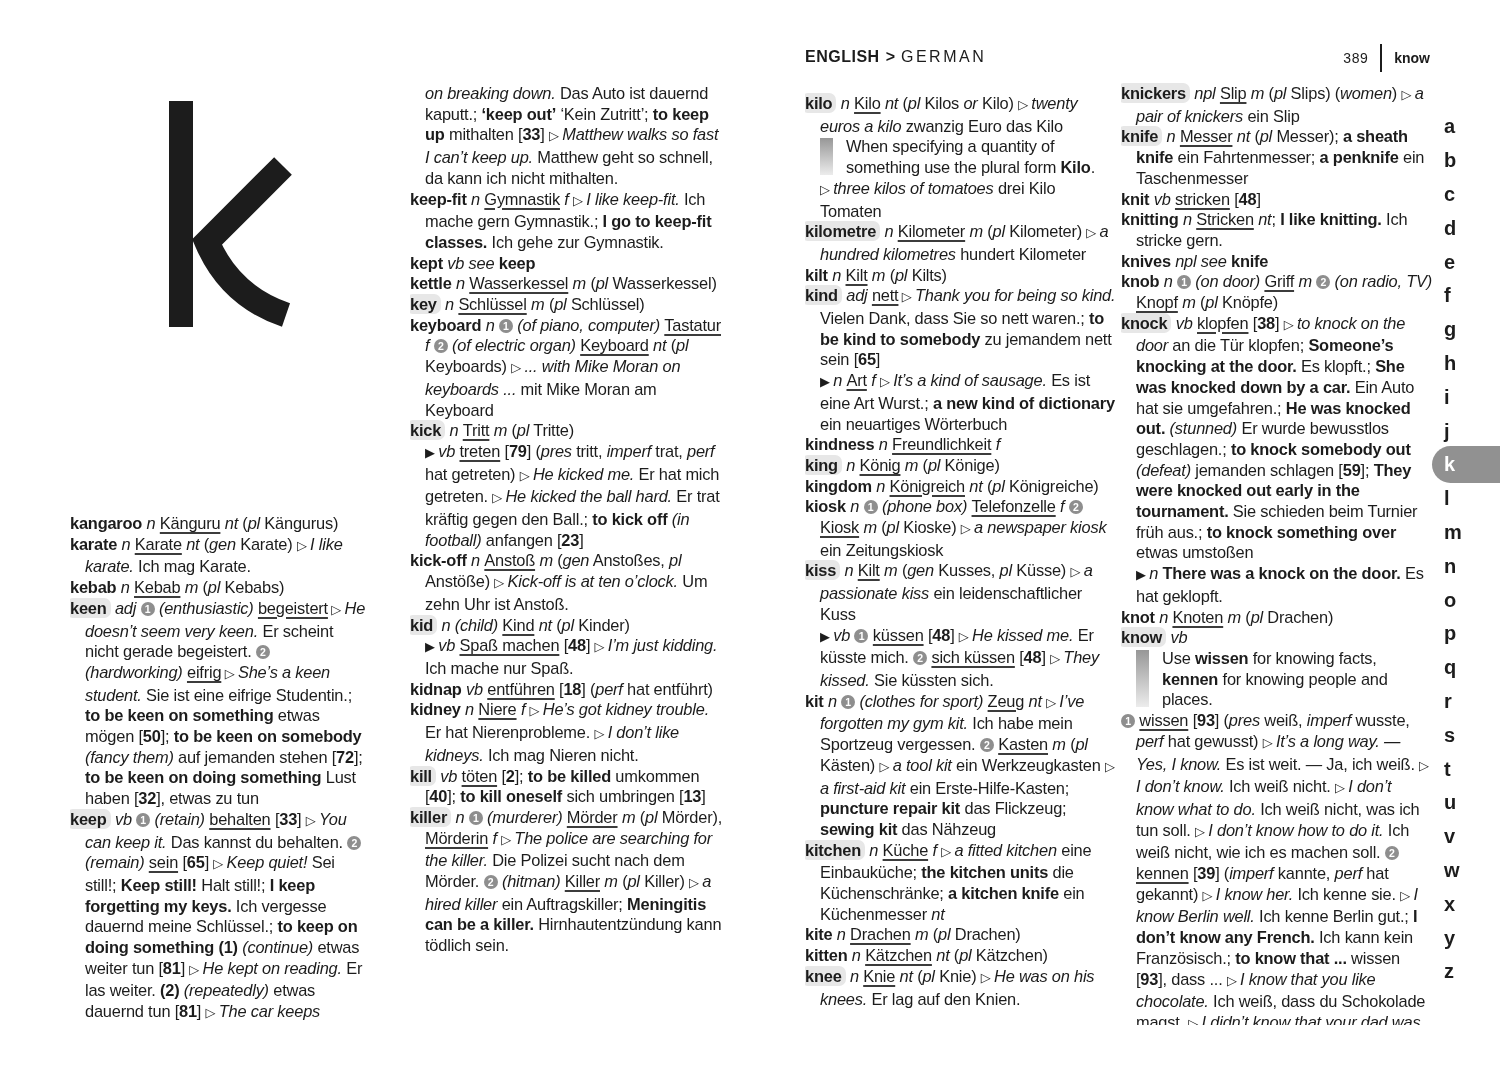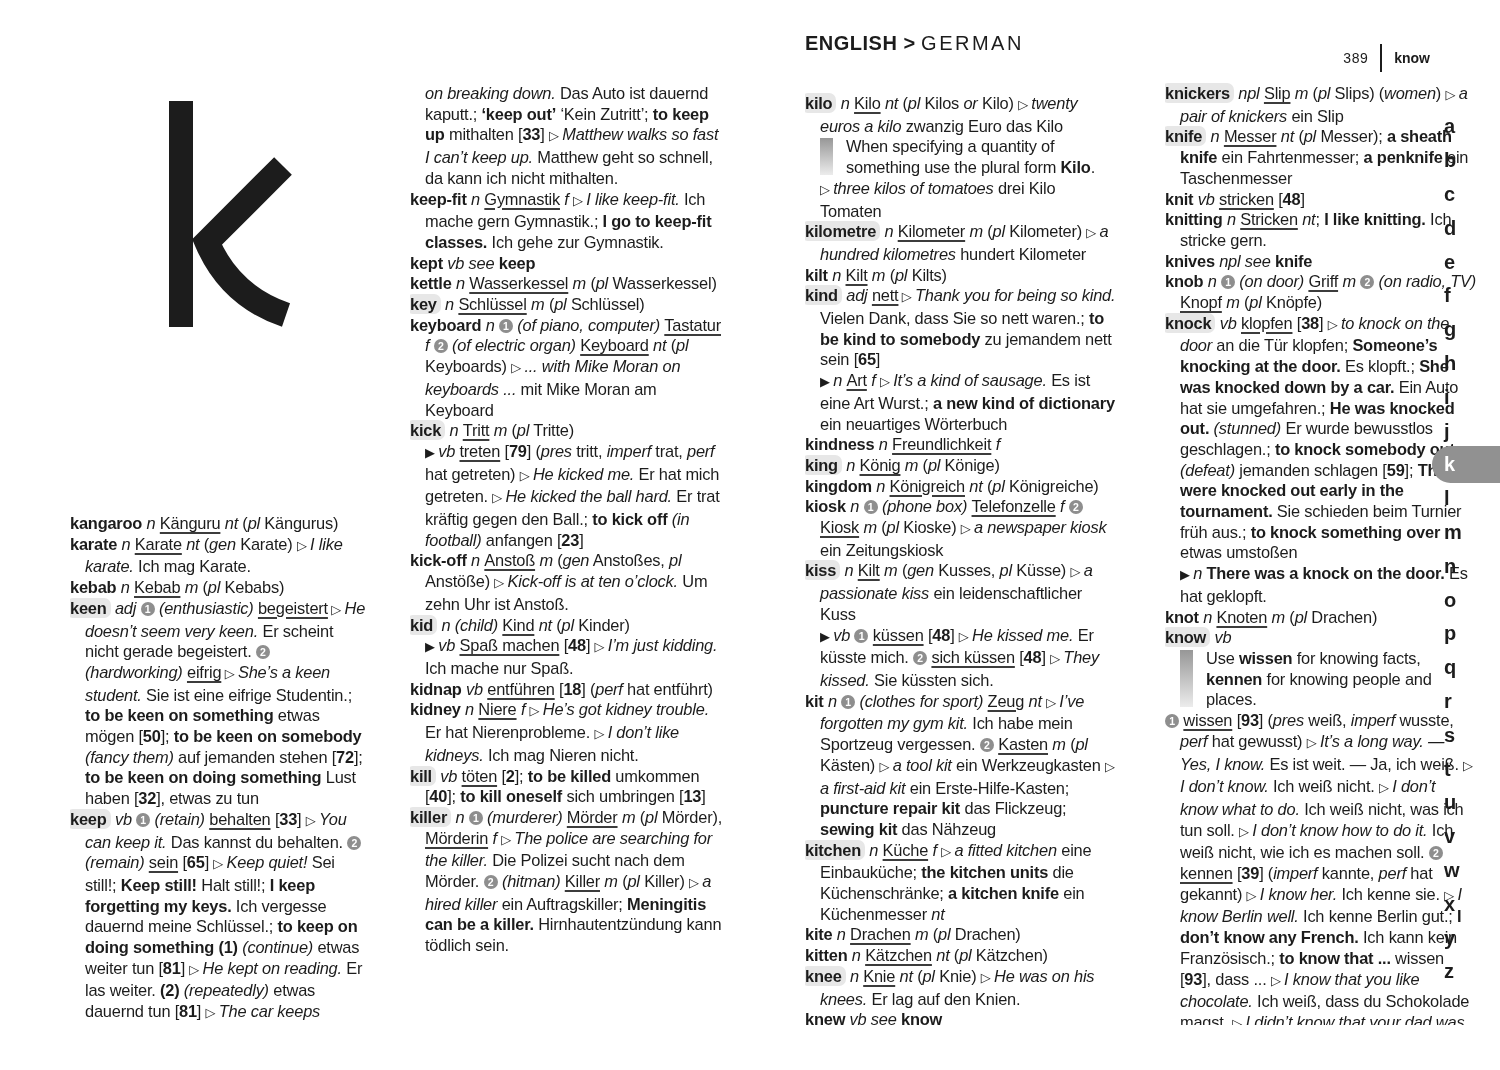--- a/index.html
+++ b/index.html
@@ -2,36 +2,36 @@
 <html><head>
 <meta charset="utf-8">
 <style>
   html,body{margin:0;padding:0;}
   body{
     width:1500px;height:1070px;position:relative;overflow:hidden;
     background:#ffffff;color:#1c1c1c;
     font-family:"Liberation Sans","DejaVu Sans",sans-serif;
   }
   
-  .hdr-left{position:absolute;left:805px;top:32px;font-size:20px;}
+  .hdr-left{position:absolute;left:805px;top:48px;font-size:16px;}
   .hdr-left .bold{font-weight:bold;letter-spacing:.5px;}
   .hdr-left .sep{font-weight:bold;margin:0 6px;}
   .hdr-left .light{letter-spacing:2.5px;}
   .hdr-right{position:absolute;top:44px;right:70px;display:flex;align-items:center;font-size:14px;}
   .hdr-right .pgnum{letter-spacing:.5px;}
   .pgdiv{width:2px;height:28px;background:#1c1c1c;margin:0 12px;}
   .hdr-right .gw{font-weight:bold;}
   
   .bigk{position:absolute;left:166px;top:98px;}
   
   .col{position:absolute;font-size:16.4px;line-height:20.7px;letter-spacing:-.2px;overflow:hidden;}
   #col1{left:70px;top:513px;width:300px;height:510px;}
   #col2{left:410px;top:83px;width:316px;height:942px;}
   #col3{left:805px;top:93px;width:311px;height:942px;}
-  #col4{left:1121px;top:83px;width:311px;height:942px;margin-left:44px;}
+  #col4{left:1121px;top:83px;width:311px;height:942px;}
   .entry{padding-left:15px;text-indent:-15px;}
   .sub{padding-left:15px;}
   .note{margin-left:15px;padding-left:26px;position:relative;}
   .note .bar{position:absolute;left:0;top:2px;bottom:3px;width:13px;
     background:linear-gradient(#979797,#ececec);}
   .hw{font-weight:bold;}
   .hl{background:#e7e7e7;border-radius:7px;padding:1px 4px;margin-left:-4px;}
   .it{font-style:italic;}
   .bd{font-weight:bold;}
   .un{text-decoration:underline;text-decoration-thickness:1.5px;text-underline-offset:3px;text-decoration-color:#3c3c3c;}
@@ -101,21 +101,20 @@
       <div class="entry"><span class="hw hl">king</span><span class="it"> n </span><span class="un">König</span><span class="it"> m</span><span> (</span><span class="it">pl</span><span> Könige)</span></div>
       <div class="entry"><span class="hw">kingdom</span><span class="it"> n </span><span class="un">Königreich</span><span class="it"> nt</span><span> (</span><span class="it">pl</span><span> Königreiche)</span></div>
       <div class="entry"><span class="hw">kiosk</span><span class="it"> n </span><span class="circ">1</span><span class="it"> (phone box) </span><span class="un">Telefonzelle</span><span class="it"> f </span><span class="circ">2</span><span> </span><span class="un">Kiosk</span><span class="it"> m</span><span> (</span><span class="it">pl</span><span> Kioske) </span><span class="tri">▷ </span><span class="it">a newspaper kiosk</span><span> ein Zeitungskiosk</span></div>
       <div class="entry"><span class="hw hl">kiss</span><span class="it"> n </span><span class="un">Kilt</span><span class="it"> m</span><span> (</span><span class="it">gen</span><span> Kusses, </span><span class="it">pl</span><span> Küsse) </span><span class="tri">▷ </span><span class="it">a passionate kiss</span><span> ein leidenschaftlicher Kuss</span></div>
       <div class="sub"><span class="tri2">▶ </span><span class="it">vb </span><span class="circ">1</span><span> </span><span class="un">küssen</span><span> </span>[<span class="bd">48</span>]<span> </span><span class="tri">▷ </span><span class="it">He kissed me.</span><span> Er küsste mich. </span><span class="circ">2</span><span> </span><span class="un">sich küssen</span><span> </span>[<span class="bd">48</span>]<span> </span><span class="tri">▷ </span><span class="it">They kissed.</span><span> Sie küssten sich.</span></div>
       <div class="entry"><span class="hw">kit</span><span class="it"> n </span><span class="circ">1</span><span class="it"> (clothes for sport) </span><span class="un">Zeug</span><span class="it"> nt </span><span class="tri">▷ </span><span class="it">I’ve forgotten my gym kit.</span><span> Ich habe mein Sportzeug vergessen. </span><span class="circ">2</span><span> </span><span class="un">Kasten</span><span class="it"> m</span><span> (</span><span class="it">pl</span><span> Kästen) </span><span class="tri">▷ </span><span class="it">a tool kit</span><span> ein Werkzeugkasten </span><span class="tri">▷ </span><span class="it">a first-aid kit</span><span> ein Erste-Hilfe-Kasten; </span><span class="bd">puncture repair kit</span><span> das Flickzeug; </span><span class="bd">sewing kit</span><span> das Nähzeug</span></div>
       <div class="entry"><span class="hw hl">kitchen</span><span class="it"> n </span><span class="un">Küche</span><span class="it"> f </span><span class="tri">▷ </span><span class="it">a fitted kitchen</span><span> eine Einbauküche; </span><span class="bd">the kitchen units</span><span> die Küchenschränke; </span><span class="bd">a kitchen knife</span><span> ein Küchenmesser </span><span class="it">nt</span></div>
       <div class="entry"><span class="hw">kite</span><span class="it"> n </span><span class="un">Drachen</span><span class="it"> m</span><span> (</span><span class="it">pl</span><span> Drachen)</span></div>
       <div class="entry"><span class="hw">kitten</span><span class="it"> n </span><span class="un">Kätzchen</span><span class="it"> nt</span><span> (</span><span class="it">pl</span><span> Kätzchen)</span></div>
       <div class="entry"><span class="hw hl">knee</span><span class="it"> n </span><span class="un">Knie</span><span class="it"> nt</span><span> (</span><span class="it">pl</span><span> Knie) </span><span class="tri">▷ </span><span class="it">He was on his knees.</span><span> Er lag auf den Knien.</span></div>
-      <div class="entry"><span class="hw">knew</span><span class="it"> vb see </span><span class="bd">know</span></div>
     </div>
   <div class="col" id="col4">
       <div class="entry"><span class="hw hl">knickers</span><span class="it"> npl </span><span class="un">Slip</span><span class="it"> m</span><span> (</span><span class="it">pl</span><span> Slips) (</span><span class="it">women</span><span>) </span><span class="tri">▷ </span><span class="it">a pair of knickers</span><span> ein Slip</span></div>
       <div class="entry"><span class="hw hl">knife</span><span class="it"> n </span><span class="un">Messer</span><span class="it"> nt</span><span> (</span><span class="it">pl</span><span> Messer); </span><span class="bd">a sheath knife</span><span> ein Fahrtenmesser; </span><span class="bd">a penknife</span><span> ein Taschenmesser</span></div>
       <div class="entry"><span class="hw">knit</span><span class="it"> vb </span><span class="un">stricken</span><span> </span>[<span class="bd">48</span>]</div>
       <div class="entry"><span class="hw">knitting</span><span class="it"> n </span><span class="un">Stricken</span><span class="it"> nt</span><span>; </span><span class="bd">I like knitting.</span><span> Ich stricke gern.</span></div>
       <div class="entry"><span class="hw">knives</span><span class="it"> npl see </span><span class="bd">knife</span></div>
       <div class="entry"><span class="hw">knob</span><span class="it"> n </span><span class="circ">1</span><span class="it"> (on door) </span><span class="un">Griff</span><span class="it"> m </span><span class="circ">2</span><span class="it"> (on radio, TV) </span><span class="un">Knopf</span><span class="it"> m</span><span> (</span><span class="it">pl</span><span> Knöpfe)</span></div>
       <div class="entry"><span class="hw hl">knock</span><span class="it"> vb </span><span class="un">klopfen</span><span> </span>[<span class="bd">38</span>]<span> </span><span class="tri">▷ </span><span class="it">to knock on the door</span><span> an die Tür klopfen; </span><span class="bd">Someone’s knocking at the door.</span><span> Es klopft.; </span><span class="bd">She was knocked down by a car.</span><span> Ein Auto hat sie umgefahren.; </span><span class="bd">He was knocked out.</span><span class="it"> (stunned)</span><span> Er wurde bewusstlos geschlagen.; </span><span class="bd">to knock somebody out</span><span class="it"> (defeat)</span><span> jemanden schlagen </span>[<span class="bd">59</span>]<span>; </span><span class="bd">They were knocked out early in the tournament.</span><span> Sie schieden beim Turnier früh aus.; </span><span class="bd">to knock something over</span><span> etwas umstoßen</span></div>
       <div class="sub"><span class="tri2">▶ </span><span class="it">n </span><span class="bd">There was a knock on the door.</span><span> Es hat geklopft.</span></div>

